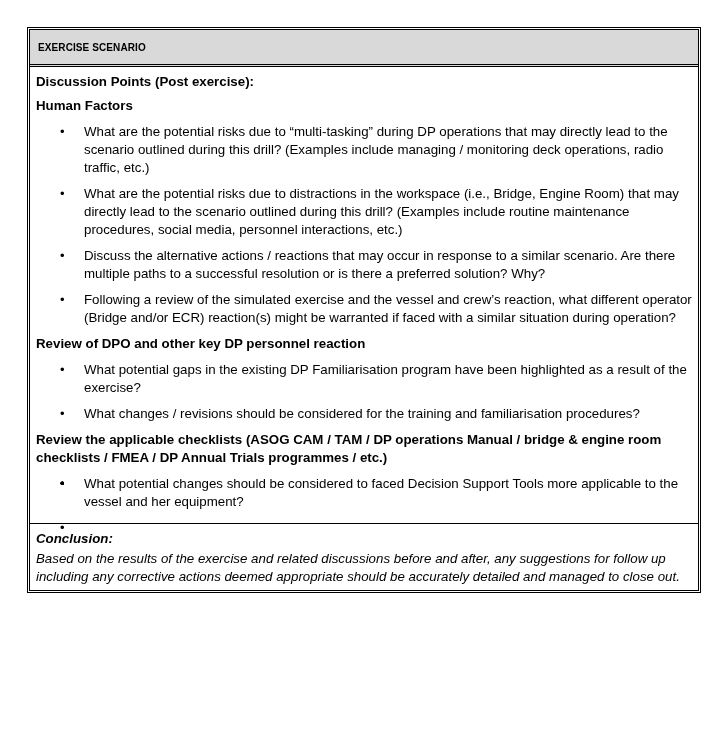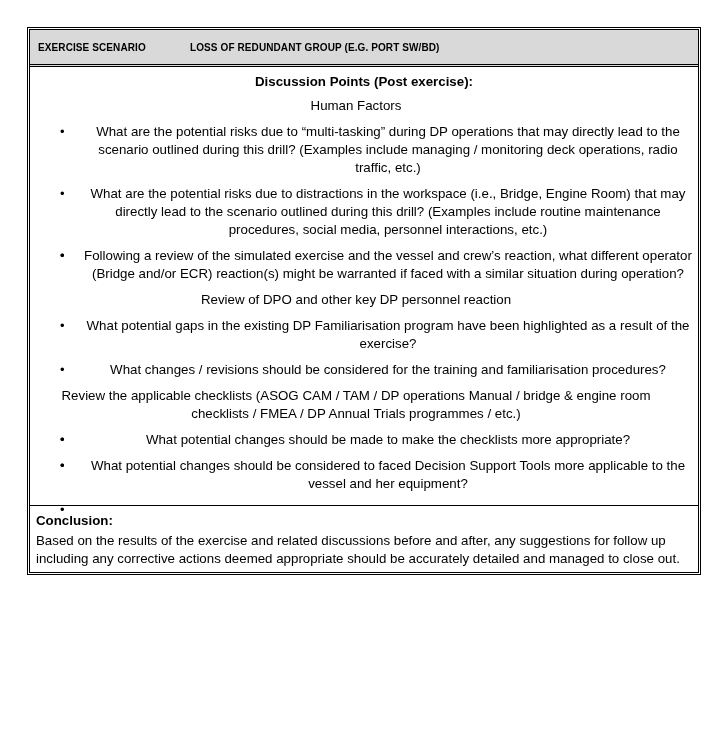--- a/index.html
+++ b/index.html
@@ -11,58 +11,58 @@
       position: absolute; left: 27px; top: 27px; width: 674px;
       border: 3px double #000; box-sizing: border-box;
     }
     .header-row {
       background: #d9d9d9; height: 34px; border-bottom: 3px double #000;
       display: flex; align-items: center; font-size: 10px; font-weight: bold;
       letter-spacing: 0.1px;
     }
     .header-label { padding-left: 8px; width: 152px; }
     .header-value { }
-    .body-cell { padding: 4px 6px 4px 6px; font-size: 13.3px; line-height: 18px; text-align: center; }
+    .body-cell { padding: 4px 6px 4px 6px; font-size: 13.3px; line-height: 18px; }
     .section-title { font-weight: bold; margin: 2px 0 4px 0; }
-    .section-heading { margin: 6px 16px 4px 0; }
+    .section-heading { margin: 6px 16px 4px 0; font-weight: bold; }
     ul.bullets { list-style: none; margin: 0; padding: 0; }
     ul.bullets li {
       position: relative; padding-left: 48px; margin: 8px 0 8px 0;
     }
     ul.bullets li .bullet {
       position: absolute; left: 24px; top: 0; font-size: 13px;
     }
     .conclusion-cell {
-      border-top: 1px solid #000; padding: 4px 6px 4px 6px; font-size: 13.3px; line-height: 18px;
+      border-top: 1px solid #000; padding: 4px 6px 4px 6px; font-size: 13.3px; line-height: 18px; font-style: italic;
     }
   </style>
 </head>
 <body>
 
 <div class="doc-table">
   <div class="header-row">
     <span class="header-label">EXERCISE SCENARIO</span>
-    <span class="header-value">LOSS OF REDUNDANT GROUP (E.G. PORT SW/BD)</span>
   </div>
 
   <div class="body-cell">
     <div class="section-title">Discussion Points (Post exercise):</div>
 
     <div class="section-heading">Human Factors</div>
     <ul class="bullets">
       <li>
         <span class="bullet">•</span>
         <span>What are the potential risks due to “multi-tasking” during DP operations that may directly lead to the scenario outlined during this drill?  (Examples include managing / monitoring deck operations, radio traffic, etc.)</span>
       </li>
       <li>
         <span class="bullet">•</span>
         <span class="js-spell">What are the potential risks due to distractions in the workspace (i.e., Bridge, Engine Room) that may directly lead to the scenario outlined during this drill?  (Examples include routine maintenance procedures, social media, personnel interactions, etc.)</span>
       </li>
       <li>
         <span class="bullet">•</span>
+        <span>Discuss the alternative actions / reactions that may occur in response to a similar scenario.  Are there multiple paths to a successful resolution or is there a preferred solution?  Why?</span>
       </li>
       <li>
         <span class="bullet">•</span>
         <span>Following a review of the simulated exercise and the vessel and crew’s reaction, what different operator (Bridge and/or ECR) reaction(s) might be warranted if faced with a similar situation during operation?</span>
       </li>
     </ul>
 
     <div class="section-heading">Review of DPO and other key DP personnel reaction</div>
     <ul class="bullets">
       <li>
@@ -75,21 +75,20 @@
       </li>
     </ul>
 
     <div class="section-heading">Review the applicable checklists (ASOG CAM / TAM / DP operations Manual / bridge &amp; engine room checklists / FMEA / DP Annual Trials programmes / etc.)</div>
     <ul class="bullets">
       <li>
         <span class="bullet">•</span>
       </li>
       <li>
         <span class="bullet">•</span>
-        <span>What potential changes should be made to make the checklists more appropriate?</span>
       </li>
       <li>
         <span class="bullet">•</span>
       </li>
       <li>
         <span class="bullet">•</span>
         <span>What potential changes should be considered to faced Decision Support Tools more applicable to the vessel and her equipment?</span>
       </li>
       <li>
         <span class="bullet">•</span>

